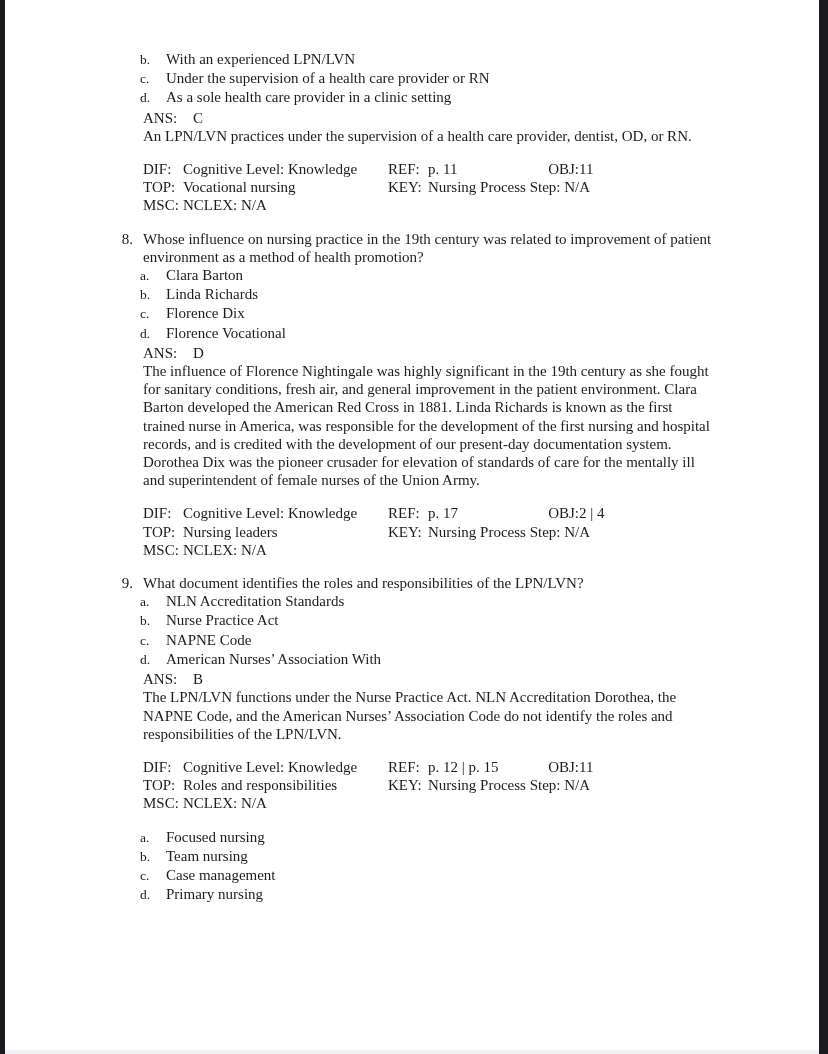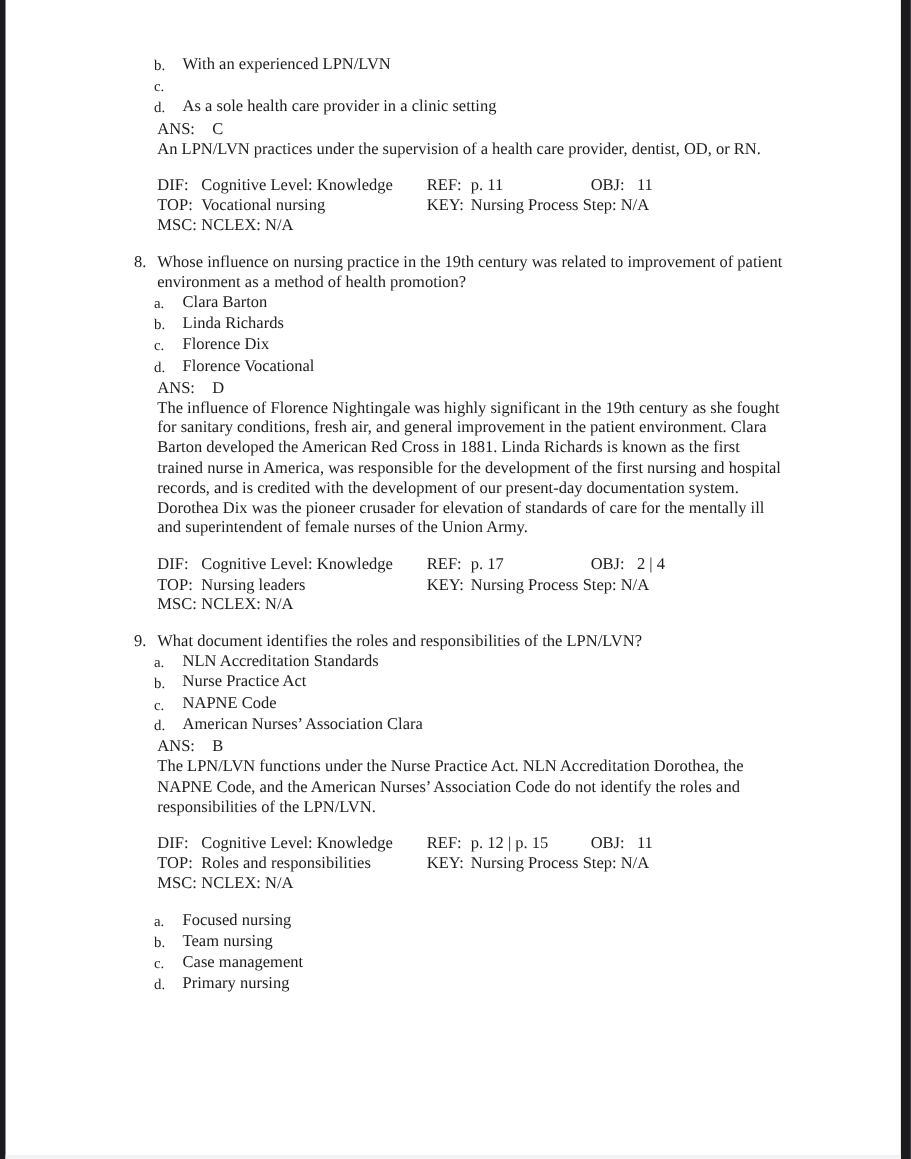--- a/index.html
+++ b/index.html
@@ -23,41 +23,42 @@
   .opt-letter{width:26px;flex-shrink:0;font-size:13.5px;padding-top:1px;}
   .ans-block{margin-top:1px;}
   .ans-row{display:flex;}
   .ans-label{width:50px;flex-shrink:0;}
   .rationale{max-width:648px;}
   .meta{margin-top:15px;}
   .question-block{margin-top:15px;}
   .meta-row{display:flex;}
   .m-left{width:245px;flex-shrink:0;display:flex;}
   .m-label{width:40px;flex-shrink:0;}
-  .m-label.obj{width:42px;flex-shrink:0;}
+  .m-label.obj{width:42px;flex-shrink:0;text-align:right;}
   .m-right{display:flex;}
   .ref-val{min-width:109px;}
 </style>
 </head>
 <body>
 
 <div class="frame-left"></div>
 <div class="frame-right"></div>
 <div class="bottom-strip"></div>
 
 <div class="content">
 
   <section>
     <div class="opts">
       <div class="opt">
         <span class="opt-letter">b.</span>
         <span class="opt-text">With an experienced LPN/LVN</span>
       </div>
       <div class="opt">
         <span class="opt-letter">c.</span>
+        <span class="opt-text">Under the supervision of a health care provider or RN</span>
       </div>
       <div class="opt">
         <span class="opt-letter">d.</span>
         <span class="opt-text">As a sole health care provider in a clinic setting</span>
       </div>
     </div>
     <div class="ans-block">
       <div class="ans-row">
         <span class="ans-label">ANS:</span>
         <span class="ans-value">C</span>
@@ -178,21 +179,21 @@
       <div class="opt">
         <span class="opt-letter">b.</span>
         <span class="opt-text">Nurse Practice Act</span>
       </div>
       <div class="opt">
         <span class="opt-letter">c.</span>
         <span class="opt-text">NAPNE Code</span>
       </div>
       <div class="opt">
         <span class="opt-letter">d.</span>
-        <span class="opt-text">American Nurses’ Association Clara</span>
+        <span class="opt-text">American Nurses’ Association With</span>
       </div>
     </div>
     <div class="ans-block">
       <div class="ans-row">
         <span class="ans-label">ANS:</span>
         <span class="ans-value">B</span>
       </div>
       <div class="rationale pre">The LPN/LVN functions under the Nurse Practice Act. NLN Accreditation Dorothea, the
 NAPNE Code, and the American Nurses’ Association Code do not identify the roles and
 responsibilities of the LPN/LVN.</div>

